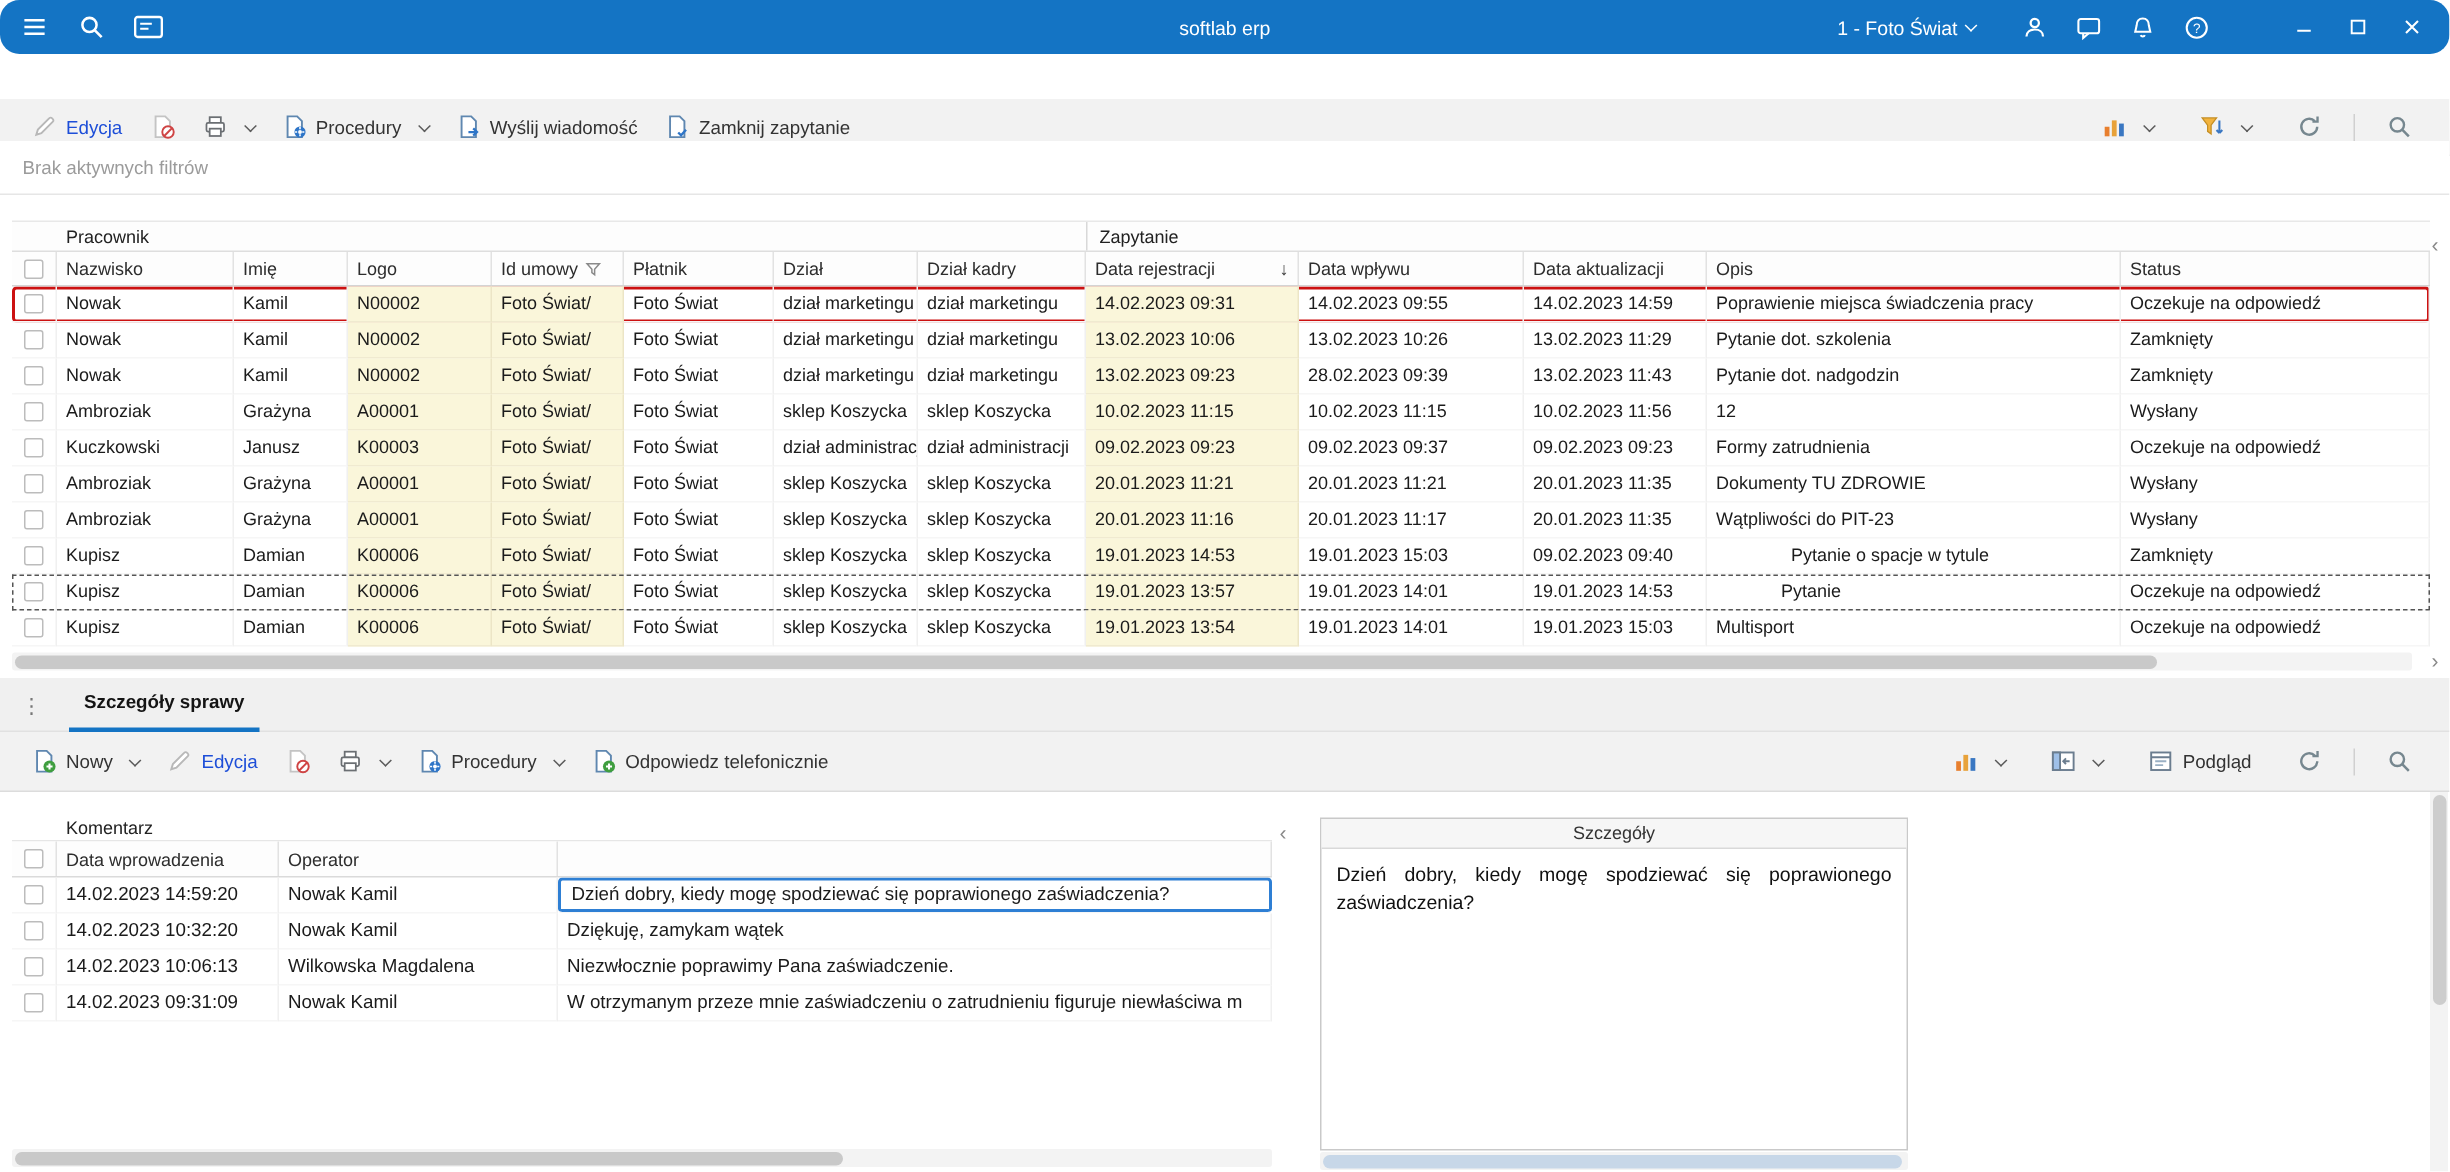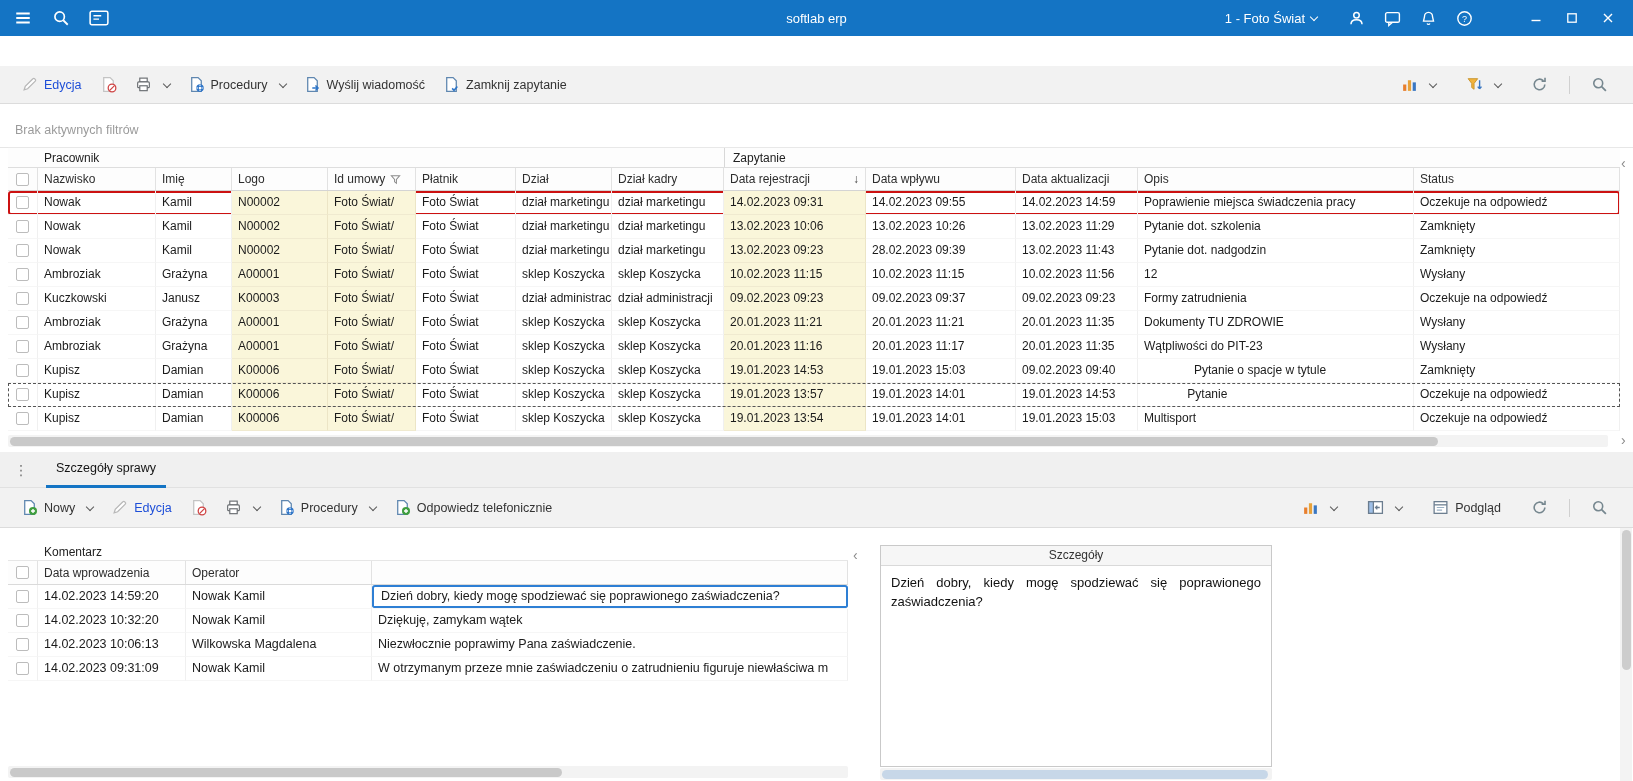--- a/index.html
+++ b/index.html
@@ -7,21 +7,21 @@
   #app {
     position:relative; width:1633px; height:781px; background:#fff;
     font-family:"Liberation Sans", sans-serif; font-size:12px; color:#1b1b1b;
     --mcols:30px 118px 76px 96px 88px 100px 96px 112px 142px 150px 122px 276px minmax(0,1fr);
     --ccols:30px 148px 186px minmax(0,1fr);
     --accent:#1474c4;
   }
   svg { display:block; }
 
   
-  .topbar { position:absolute; top:0; left:0; right:0; height:36px; background:var(--accent); display:flex; align-items:center; }
+  .topbar { position:absolute; top:0; left:0; right:0; height:36px; background:var(--accent); display:flex; align-items:center;border-radius:13px; }
   .tb-left { display:flex; align-items:center; gap:16px; padding-left:12px; }
   .tbicon { width:22px; height:22px; display:flex; align-items:center; justify-content:center; cursor:pointer; }
   .tb-title { position:absolute; left:50%; transform:translateX(-50%); color:#fff; font-size:13px; }
   .tb-right { margin-left:auto; display:flex; align-items:center; gap:14px; padding-right:10px; }
   .company { display:flex; align-items:center; color:#fff; font-size:13px; cursor:pointer; margin-right:14px; }
   .winctl { display:flex; align-items:center; gap:22px; margin-left:40px; padding-right:8px; }
   .winbtn { width:14px; height:14px; display:flex; align-items:center; justify-content:center; cursor:pointer; }
 
   .chev { display:inline-block; width:6px; height:6px; border-right:1.5px solid #5a5a5a; border-bottom:1.5px solid #5a5a5a; transform:rotate(45deg); margin-left:6px; margin-top:-2px; }
   .chev.white { border-color:#fff; }
@@ -38,21 +38,21 @@
   .toolbar { position:absolute; left:0; right:0; background:#f2f2f2; border-bottom:1px solid #dcdcdc; display:flex; align-items:center; padding:0 12px; }
   .toolbar1 { top:66px; height:38px; }
   .toolbar2 { top:488px; height:40px; }
   .tbtn { display:flex; align-items:center; gap:6px; padding:0 9px; height:28px; border-radius:3px; font-size:12.5px; color:#333; cursor:pointer; white-space:nowrap; }
   .tbtn.disabled { color:#1d4ed8; cursor:default; }
   .tbtn .icon svg { width:17px; height:17px; }
   .tb-rightgrp { margin-left:auto; display:flex; align-items:center; gap:12px; padding-right:4px; }
   .vdiv { width:1px; height:18px; background:#d0d0d0; }
 
   
-  .filterbar { position:absolute; top:112px; left:0; right:0; height:36px; background:#fff; border-bottom:1px solid #e6e6e6; display:flex; align-items:center; padding-left:15px; color:#9b9b9b; font-size:12.5px; }
+  .filterbar { position:absolute; top:94px; left:0; right:0; height:36px; background:#fff; border-bottom:1px solid #e6e6e6; display:flex; align-items:center; padding-left:15px; color:#9b9b9b; font-size:12.5px; }
 
   
   .mtable { position:absolute; top:147px; left:8px; width:1612px; }
   .grow { display:grid; grid-template-columns:716px 1fr; height:21px; border-top:1px solid #e8e8e8; border-bottom:1px solid #dedede; background:#fdfdfd; }
   .gcell { line-height:20px; color:#222; overflow:hidden; white-space:nowrap; }
   .gcell.g1 { padding-left:36px; }
   .gcell.g2 { padding-left:8px; border-left:1px solid #d8d8d8; }
   .mhead { display:grid; grid-template-columns:var(--mcols); height:23px; border-bottom:1px solid #d4d4d4; background:#fdfdfd; }
   .hcell { display:flex; align-items:center; gap:5px; padding:0 6px; border-right:1px solid #e2e2e2; overflow:hidden; white-space:nowrap; color:#2d2d2d; cursor:pointer; }
   .hcell.hcb { justify-content:center; padding:0; }
@@ -71,21 +71,21 @@
   .hscroll { position:absolute; height:12px; background:#f3f3f3; border-radius:2px; cursor:pointer; }
   .hthumb { position:absolute; top:1.5px; height:9px; background:#c9c9c9; border-radius:5px; cursor:pointer; }
   .hthumb.blue { background:#c7d7e8; }
   .vscroll { position:absolute; width:12px; background:#f3f3f3; cursor:pointer; }
   .vthumb { position:absolute; left:1.5px; width:9px; background:#cdcdcd; border-radius:5px; cursor:pointer; }
   .collapse-btn { position:absolute; color:#8a8a8a; font-size:14px; line-height:14px; cursor:pointer; }
 
   
   .dtabrow { position:absolute; top:452px; left:0; right:0; height:36px; background:#f0f0f0; border-bottom:1px solid #e1e1e1; display:flex; align-items:center; }
   .draghandle { margin-left:14px; color:#777; font-size:14px; cursor:grab; }
-  .dtab { margin-left:18px; padding:0 10px; height:36px; display:flex; align-items:center; font-weight:normal; font-size:12.5px; color:#141414; border-bottom:3px solid var(--accent); cursor:pointer;text-align:center; }
+  .dtab { margin-left:18px; padding:0 10px; height:36px; display:flex; align-items:center; font-weight:bold; font-size:12.5px; color:#141414; border-bottom:3px solid var(--accent); cursor:pointer;text-align:center; }
 
   
   .ctable { position:absolute; top:545px; left:8px; width:840px; }
   .cgrow { height:16px; line-height:15px; padding-left:36px; color:#222; border-bottom:1px solid #e6e6e6; }
   .chead { display:grid; grid-template-columns:var(--ccols); height:24px; border-bottom:1px solid #dadada; background:#fdfdfd; }
   .crow { display:grid; grid-template-columns:var(--ccols); height:24px; cursor:pointer; }
   .crow .cell { padding:0 6px; line-height:23px; border-right:1px solid #f0f0f0; border-bottom:1px solid #f6f6f6; overflow:hidden; white-space:nowrap; font-size:12.5px; }
   .crow .cell.cb { display:flex; align-items:center; justify-content:center; padding:0; }
   .crow .cell.focus { box-shadow:inset 0 0 0 2px #2e7fd4; border-radius:3px; padding-left:9px; border-right:none; }
 

